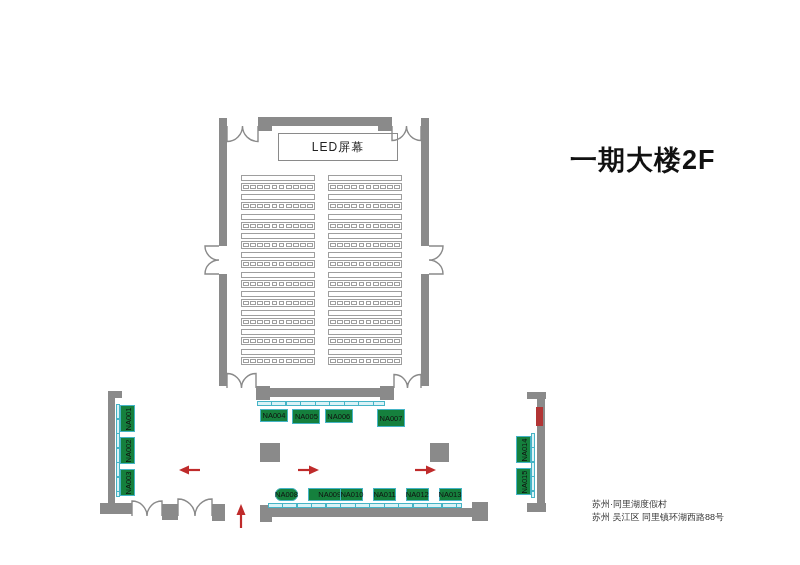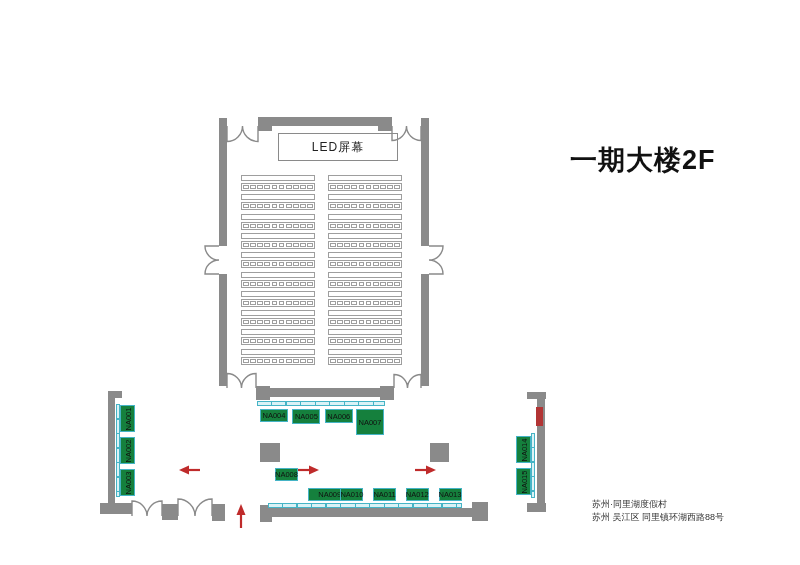--- a/index.html
+++ b/index.html
@@ -332,24 +332,24 @@
   <div class="wall" style="left:260px;top:505px;width:12px;height:17px;"></div>
   <div class="wall" style="left:272px;top:508px;width:200px;height:9px;"></div>
   <div class="wall" style="left:472px;top:502px;width:16px;height:19px;"></div>
 
   <div class="strip h" style="left:257px;top:401px;width:128px;height:5px;"></div>
   <div class="strip h" style="left:268px;top:503px;width:194px;height:5px;"></div>
   <div id="booths-top">
       <div class="booth" style="left: 260px; top: 409px; width: 28px; height: 13px;">NA004</div>
       <div class="booth" style="left: 292.4px; top: 409px; width: 28px; height: 15px;">NA005</div>
       <div class="booth" style="left: 324.8px; top: 409px; width: 28px; height: 14px;">NA006</div>
-      <div class="booth" style="left: 356px; top: 409px; width: 28px; height: 26px;">NA007</div>
+      <div class="booth" style="left: 377px; top: 409px; width: 28px; height: 18px;">NA007</div>
     </div>
   <div id="booths-bottom">
-      <div class="booth" style="left: 275px; top: 468px; width: 23px; height: 13px;">NA008</div>
+      <div class="booth" style="left: 275px; top: 488px; width: 23px; height: 13px; border-radius: 6px;">NA008</div>
       <div class="booth" style="left: 307.7px; top: 488px; width: 44px; height: 13px;">NA009</div>
       <div class="booth" style="left: 340.4px; top: 488px; width: 23px; height: 13px;">NA010</div>
       <div class="booth" style="left: 373.1px; top: 488px; width: 23px; height: 13px;">NA011</div>
       <div class="booth" style="left: 405.8px; top: 488px; width: 23px; height: 13px;">NA012</div>
       <div class="booth" style="left: 438.5px; top: 488px; width: 23px; height: 13px;">NA013</div>
     </div>
 
   <div class="pillar" style="left:260px;top:443px;width:20px;height:19px;"></div>
   <div class="pillar" style="left:430px;top:443px;width:19px;height:19px;"></div>
 

